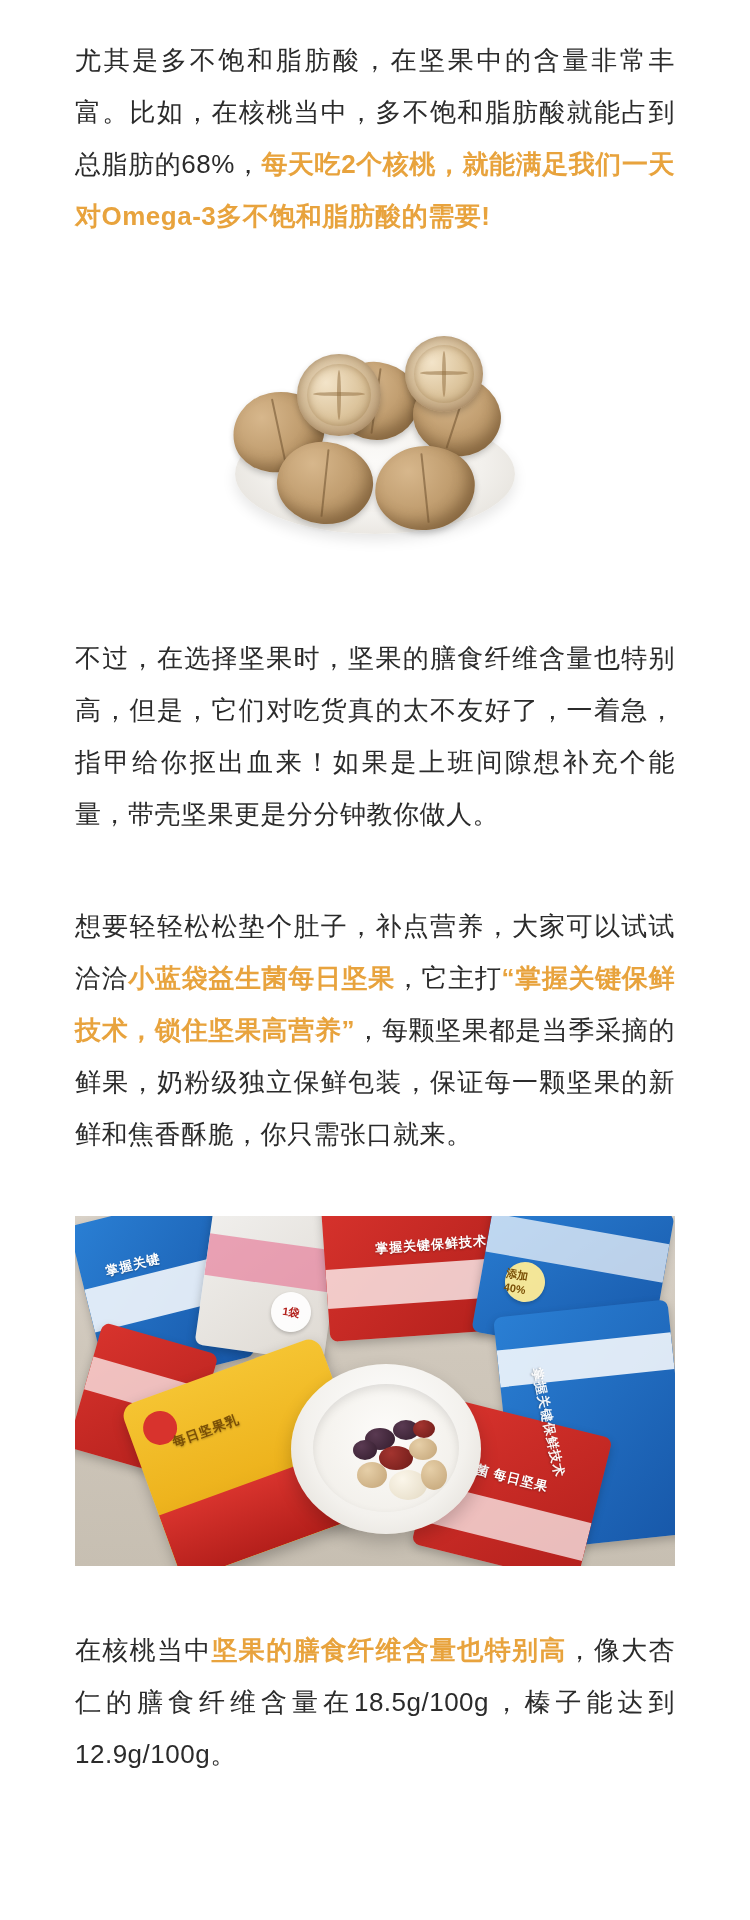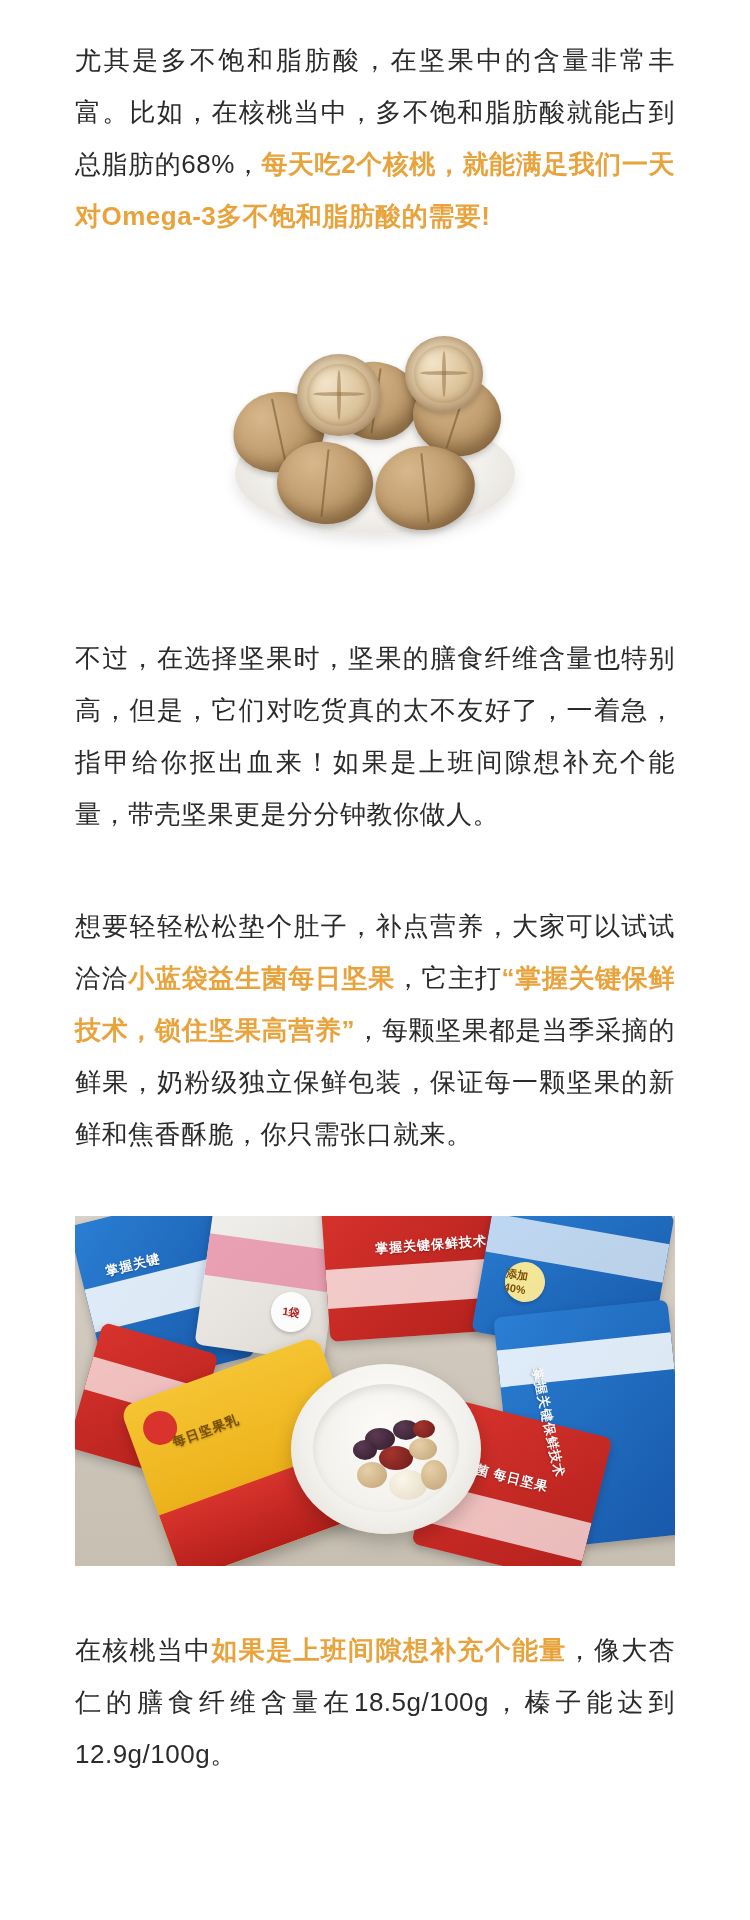--- a/index.html
+++ b/index.html
@@ -361,16 +361,16 @@
         <div class="bit bit-tan b7"></div>
         <div class="bit bit-dark b8"></div>
         <div class="bit bit-red b9"></div>
       </div>
     </div>
   </div>
 
   <div class="block-gap-3"></div>
 
   <p class="para">
-    <span>在核桃当中</span><span class="hl">如果是上班间隙想补充个能量</span><span>，像大杏仁的膳食纤维含量在18.5g/100g，榛子能达到12.9g/100g。</span>
+    <span>在核桃当中</span><span class="hl">坚果的膳食纤维含量也特别高</span><span>，像大杏仁的膳食纤维含量在18.5g/100g，榛子能达到12.9g/100g。</span>
   </p>
 
 </div>
 
 </body></html>

